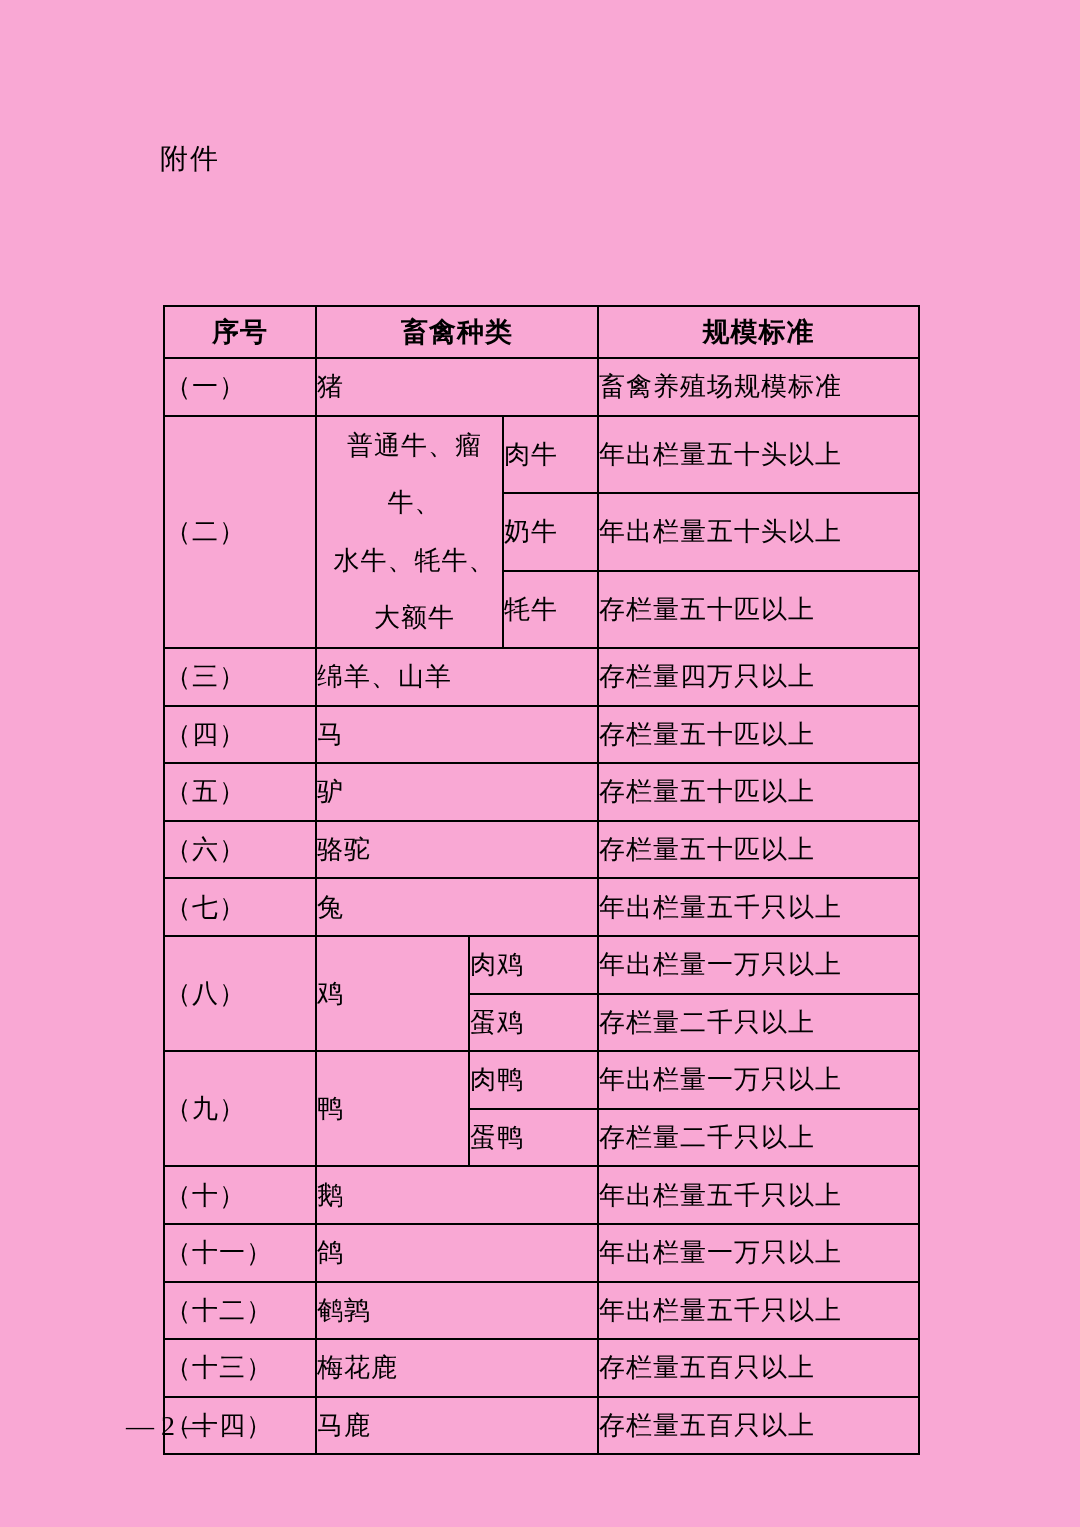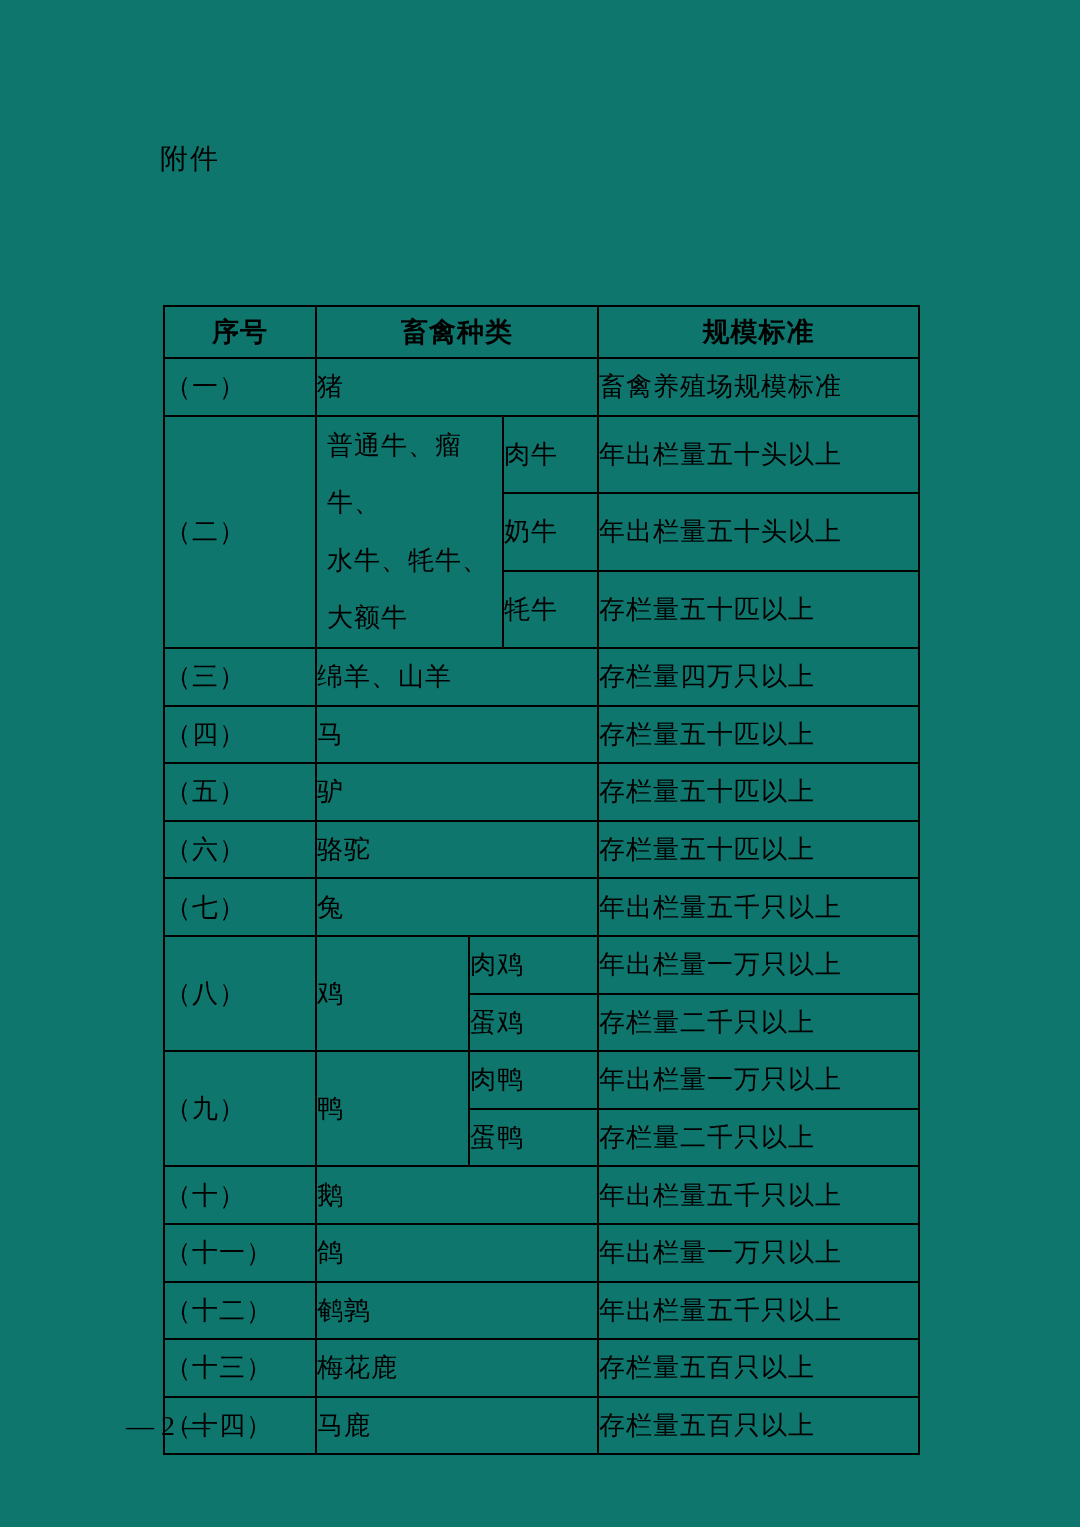--- a/index.html
+++ b/index.html
@@ -1,21 +1,21 @@
 <!DOCTYPE html>
 <html><head>
 <meta charset="utf-8">
 <style>
   * { margin: 0; padding: 0; box-sizing: border-box; }
   html, body { background: #ffffff; }
   .page {
     position: relative;
     width: 1080px;
     height: 1527px;
-    background: #0f766e;
+    background: #f9a8d4;
     color: #000000;
     overflow: hidden;
   }
   .attachment {
     position: absolute;
     left: 160px;
     top: 140px;
     font-family: "Liberation Sans", sans-serif;
     font-size: 28px;
     letter-spacing: 2px;
@@ -54,21 +54,21 @@
     letter-spacing: 1px;
     height: 52px;
   }
   .std-table td {
     font-family: "Liberation Serif", serif;
     font-size: 26px;
     letter-spacing: 1px;
   }
   .std-table tr.r { height: 57.6px; }
   .std-table td.species-multi {
-    text-align: left;
+    text-align: center;
     padding-left: 10px;
     white-space: pre-line;
     line-height: 57.6px;
     margin-left: 28px;
   }
   .page-number {
     position: absolute;
     left: 126px;
     top: 1410px;
     font-family: "Liberation Serif", serif;

